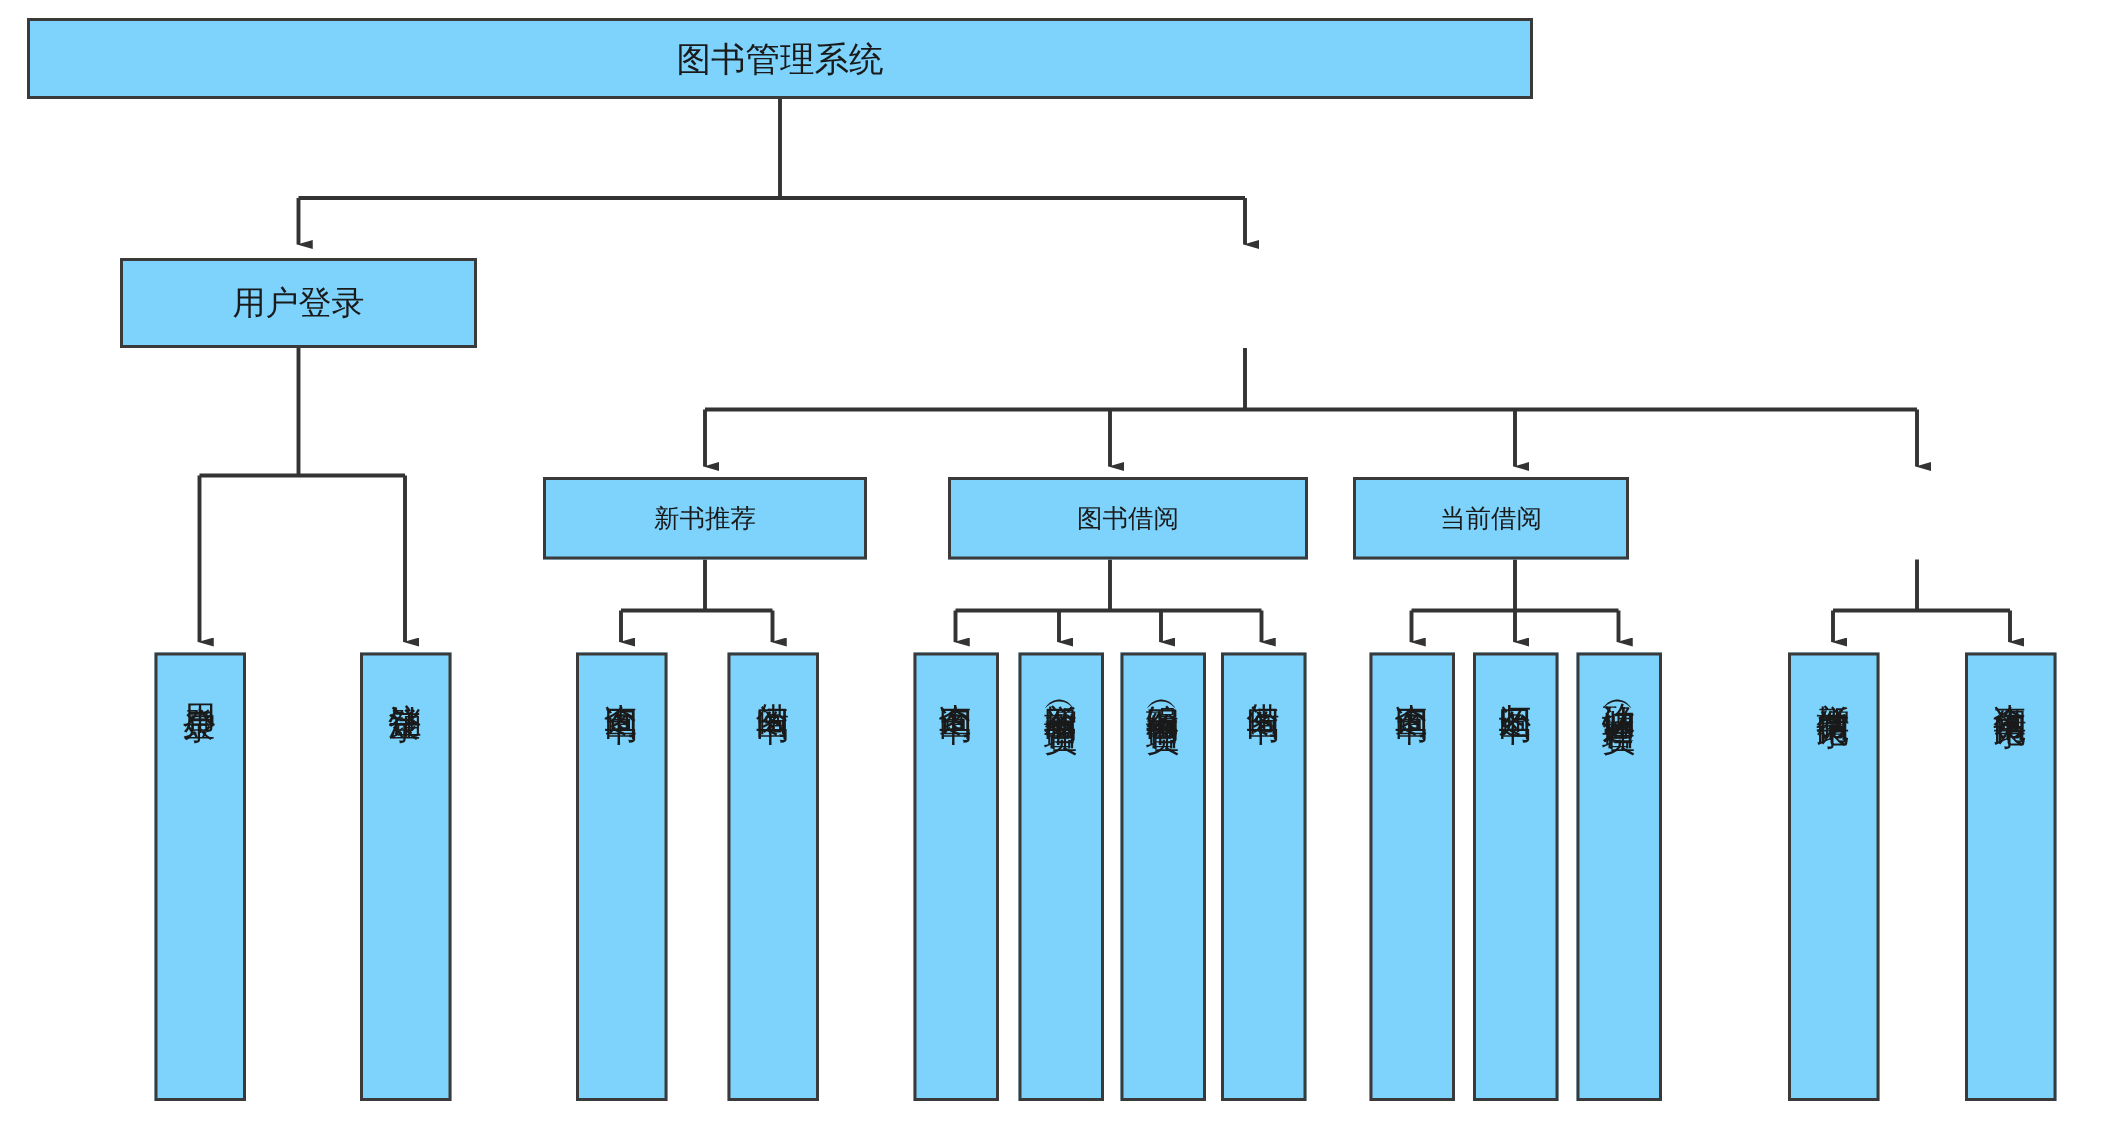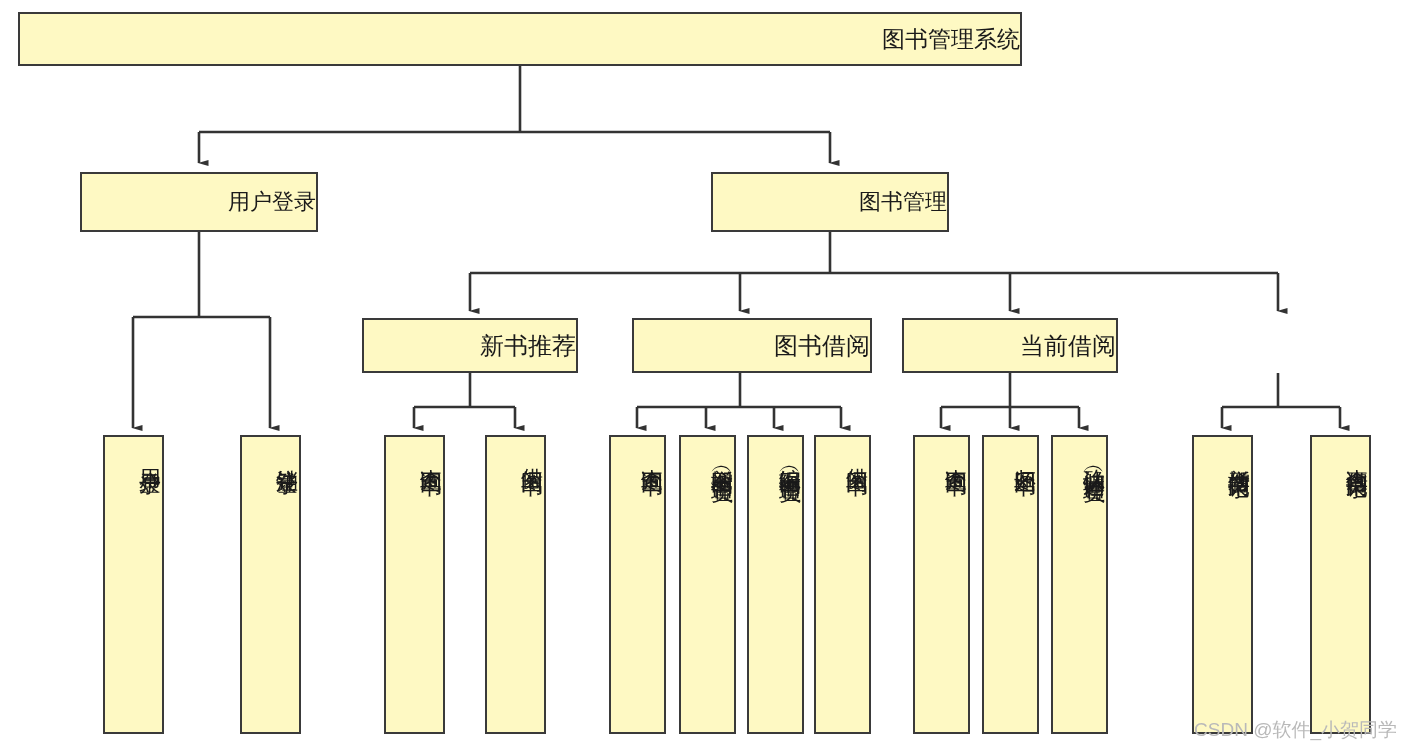--- a/index.html
+++ b/index.html
@@ -22,35 +22,35 @@
     left: 0;
     top: 0;
     width: 1405px;
     height: 747px;
     pointer-events: none;
   }
   .node {
     position: absolute;
     box-sizing: border-box;
     border: 2px solid #3a3a3a;
-    background: #fef9c3;
+    background: #7dd3fc;
     display: flex;
     align-items: center;
-    justify-content: flex-end;
+    justify-content: center;
     color: #1a1a1a;
     z-index: 2;
   }
   .node.root {
     font-size: 23px;
   }
   .node.lvl1 {
     font-size: 22px;
   }
   .node.lvl2 {
-    font-size: 24px;
+    font-size: 17px;
   }
   .node.leaf {
     font-size: 22px;
     padding-top: 14px;
     align-items: flex-start;
   }
   .vtext {
     writing-mode: vertical-rl;
     text-orientation: upright;
     letter-spacing: 2px;
@@ -126,31 +126,28 @@
     </g>
   </svg>
 
   <div class="node root" style="left:18px; top:12px; width:1004px; height:54px;">
     <span class="htext">图书管理系统</span>
   </div>
 
   <div class="node lvl1" style="left:80px; top:172px; width:238px; height:60px;">
     <span class="htext">用户登录</span>
   </div>
-  <div class="node lvl1" style="left:711px; top:172px; width:238px; height:60px;">
-    <span class="htext">图书管理</span>
-  </div>
 
   <div class="node lvl2" style="left:362px; top:318px; width:216px; height:55px;">
     <span class="htext">新书推荐</span>
   </div>
   <div class="node lvl2" style="left:632px; top:318px; width:240px; height:55px;">
     <span class="htext">图书借阅</span>
   </div>
-  <div class="node lvl2" style="left:902px; top:318px; width:216px; height:55px;font-family:Liberation Mono, monospace;">
+  <div class="node lvl2" style="left:902px; top:318px; width:184px; height:55px;font-family:Liberation Mono, monospace;">
     <span class="htext">当前借阅</span>
   </div>
 
   <div class="node leaf" style="left:103px; top:435px; width:61px; height:299px;">
     <span class="vtext">用户登录</span>
   </div>
   <div class="node leaf" style="left:240px; top:435px; width:61px; height:299px;">
     <span class="vtext">注销登录</span>
   </div>
 
@@ -184,15 +181,14 @@
     <span class="vtext">确认归还（管理员）</span>
   </div>
 
   <div class="node leaf" style="left:1192px; top:435px; width:61px; height:299px;">
     <span class="vtext">新增借阅记录</span>
   </div>
   <div class="node leaf" style="left:1310px; top:435px; width:61px; height:299px;">
     <span class="vtext">查询借阅记录</span>
   </div>
 
-  <div class="watermark">CSDN @软件_小贺同学</div>
 
 </div>
 
 </body></html>

